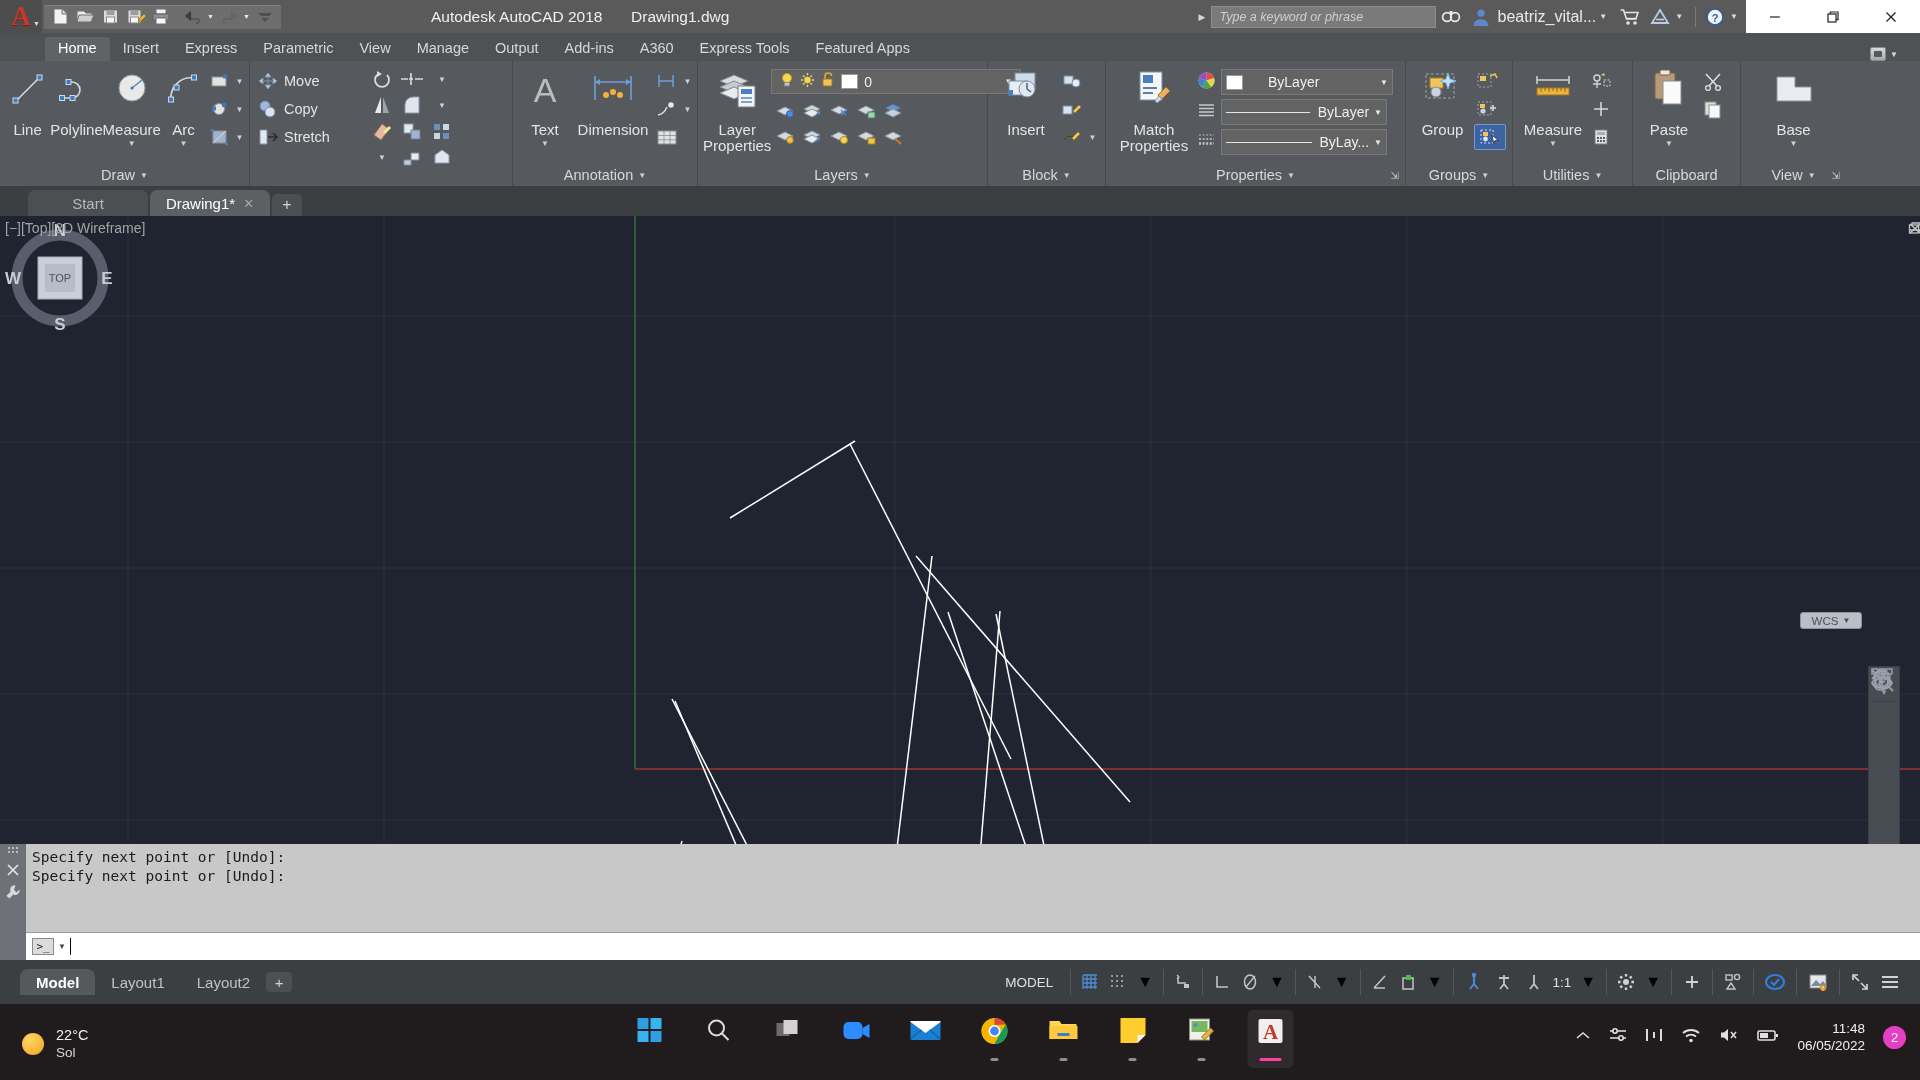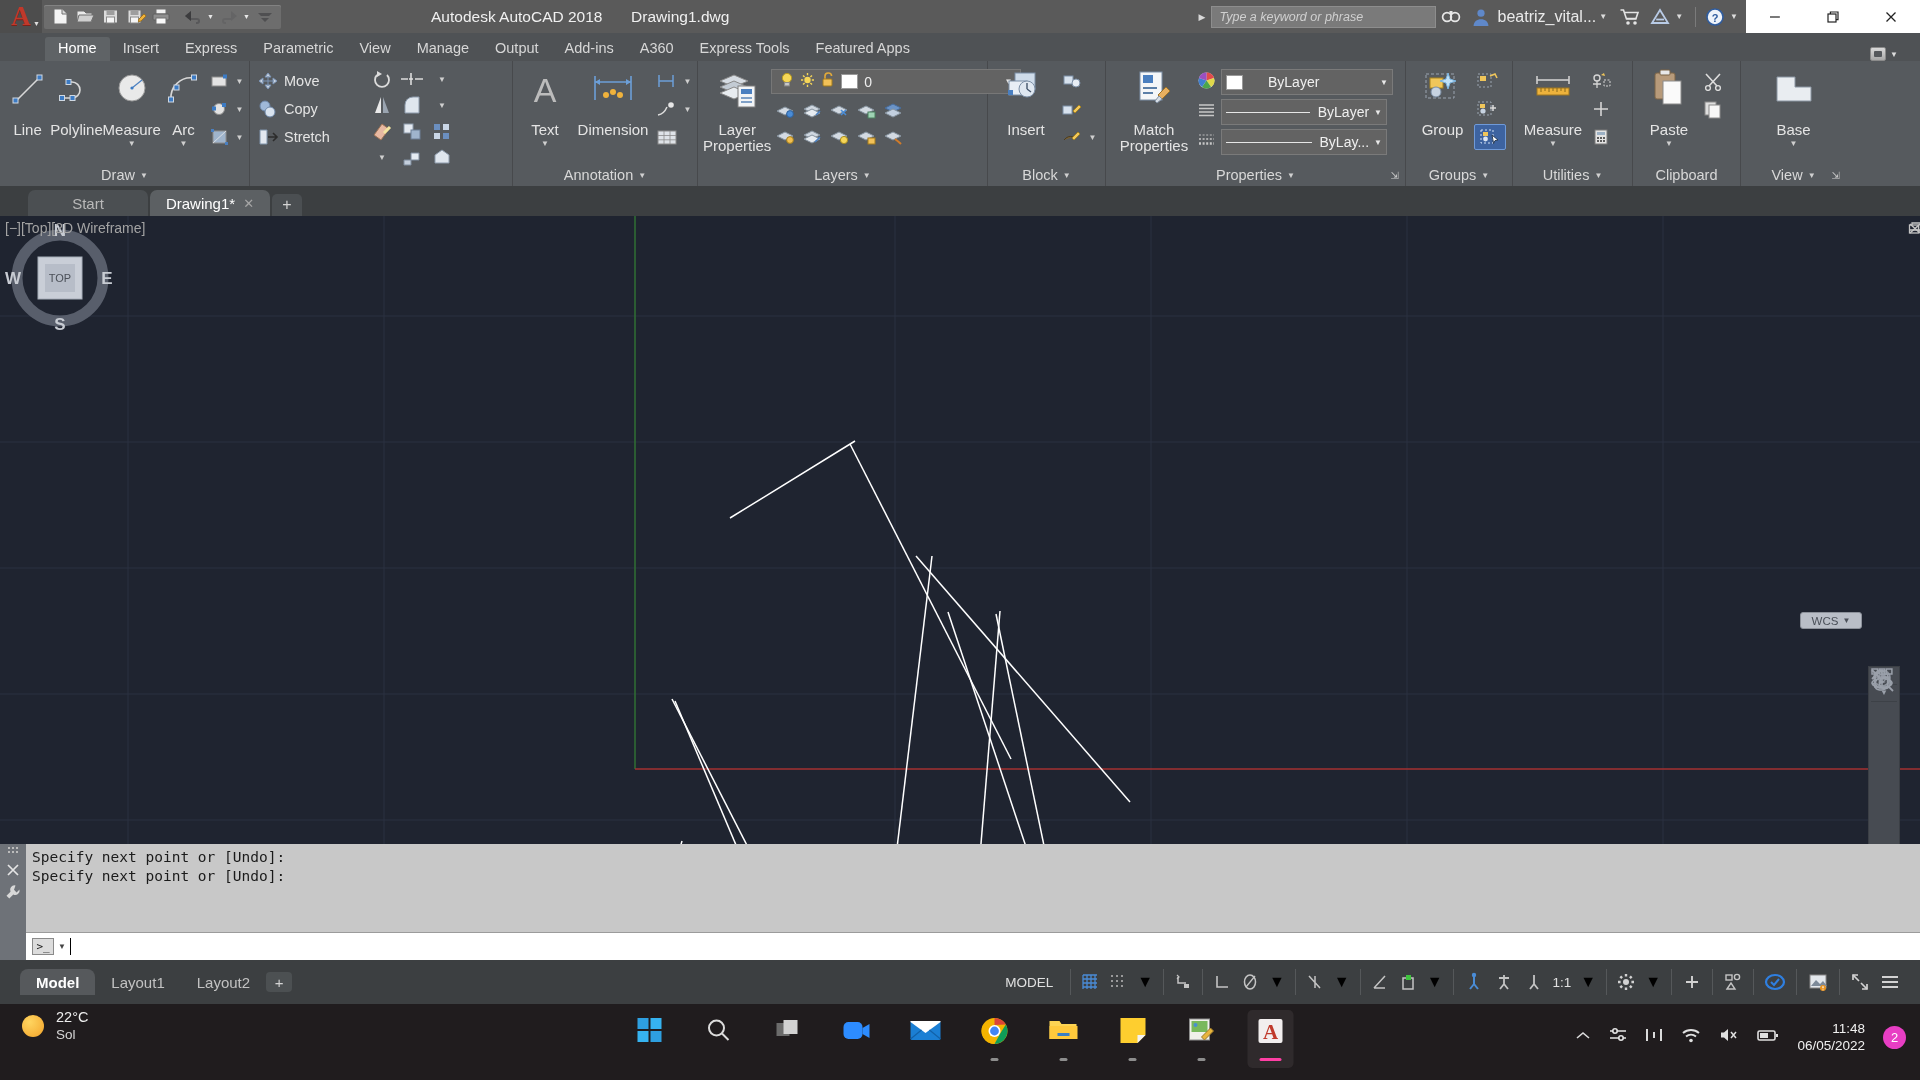--- a/index.html
+++ b/index.html
@@ -224,21 +224,21 @@
   .sb-right { margin-left:auto; display:flex; align-items:center; padding-right:10px; }
   .sb-grp { display:flex; align-items:center; border-left:1px solid #55585a; padding:0 5px; height:26px;}
   .sb-item { height:26px; display:flex; align-items:center; justify-content:center; padding:0 5px; gap:2px;}
   .sb-text { color:#e0e0e0; font-size:13.5px; }
 
   
   .taskbar {
     position:absolute; top:1004px; left:0; width:1920px; height:76px;
     background:#201c1e;
   }
-  .weather { position:absolute; left:22px; top:4px; display:flex; align-items:center; gap:12px; }
+  .weather { position:absolute; left:22px; top:22px; display:flex; align-items:center; gap:12px; }
   .weather .sun {
     width:22px;height:22px;border-radius:50%;
     background: radial-gradient(circle at 35% 32%, #ffd560, #f2a32a);
   }
   .weather .wtext { color:#eee; font-size:14.5px; line-height:18px; }
   .weather .wtext .c2 { color:#d6d6d6; font-size:13.5px; }
   .tb-center { position:absolute; left:50%; transform:translateX(-50%); top:6px;
                display:flex; align-items:flex-start; gap:23px; }
   .tbi { width:46px; height:58px; display:flex; flex-direction:column; align-items:center;
          justify-content:flex-start; position:relative; padding-top:7px; }

